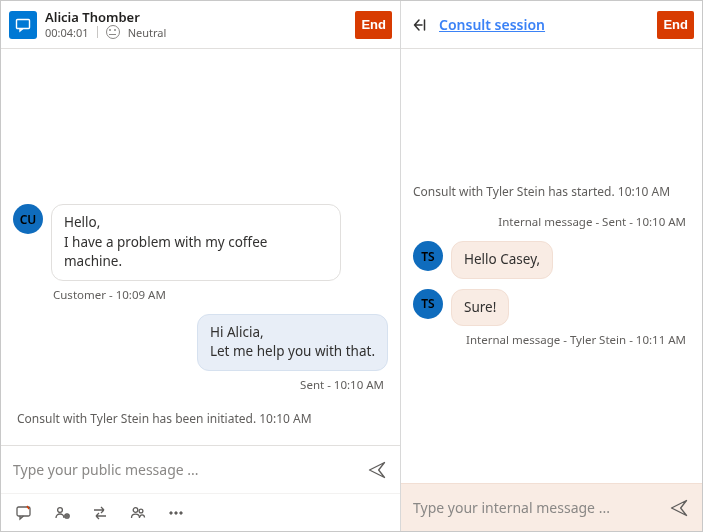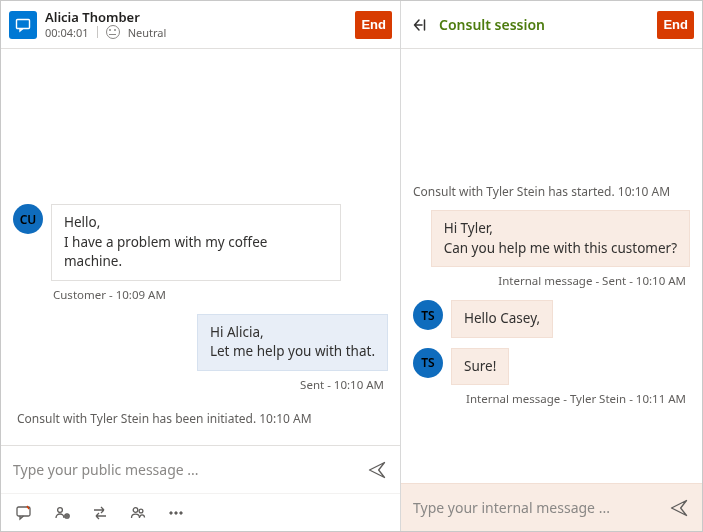--- a/index.html
+++ b/index.html
@@ -14,32 +14,32 @@
   .title-block { display: flex; flex-direction: column; line-height: 1.2; flex: 1; min-width: 0; }
   .title-name { font-size: 13px; font-weight: 600; color: #201f1e; }
   .title-sub { display: flex; align-items: center; gap: 8px; font-size: 11px; color: #605e5c; }
   .sep { width: 1px; height: 12px; background: #c8c6c4; }
   .neutral-face { width: 14px; height: 14px; border-radius: 50%; border: 1.2px solid #8a8886; position: relative; }
   .neutral-face::before, .neutral-face::after { content: ""; position: absolute; background: #8a8886; }
   .neutral-face::before { width: 2px; height: 2px; top: 3px; left: 2.5px; border-radius: 50%; box-shadow: 5px 0 0 #8a8886; }
   .neutral-face::after { width: 7px; height: 1.2px; top: 8px; left: 2.5px; }
   .end-btn { background: #d83b01; color: #fff; border: none; font-weight: 600; font-size: 13px; height: 28px; padding: 0 6px; border-radius: 2px; cursor: pointer; }
   .back-arrow { width: 22px; display: flex; align-items: center; justify-content: center; cursor: pointer; }
-  .r-title { font-size: 14px; font-weight: 600; color: #4d7c0f; flex: 1; }
+  .r-title { font-size: 14px; font-weight: 600; color: #3b82f6; flex: 1; text-decoration: underline; }
   
   .conv { flex: 1; overflow-y: auto; padding: 8px 12px; display: flex; flex-direction: column; }
   .conv.left-conv { justify-content: flex-end; }
   .conv.right-conv { justify-content: flex-start; }
   .spacer-top { flex: 1; }
   .sys-line { font-size: 12px; color: #605e5c; margin: 6px 0 10px 0; }
   .sys-line.center-ish { padding-left: 4px; }
   .msg-row { display: flex; align-items: flex-start; gap: 8px; margin-bottom: 2px; }
   .msg-row.mine { justify-content: flex-end; }
   .avatar { width: 30px; height: 30px; border-radius: 50%; background: #0f6cbd; color: #000000; font-size: 12px; font-weight: 600; display: flex; align-items: center; justify-content: center; flex-shrink: 0; }
-  .bubble { border: 1px solid #e1dfdd; border-radius: 0; padding: 8px 12px; max-width: 290px; font-size: 13.5px; line-height: 1.45; }
+  .bubble { border: 1px solid #e1dfdd; border-radius: 12px; padding: 8px 12px; max-width: 290px; font-size: 13.5px; line-height: 1.45; }
   .bubble.white { background: #fff; }
   .bubble.blue { background: #e8eef7; border-color: #d6e1ef; }
   .bubble.peach { background: #f9ece4; border-color: #f2dfd4; }
   .meta { font-size: 11.5px; color: #605e5c; margin: 4px 0 12px 0; }
   .meta.left-align { padding-left: 40px; }
   .meta.right-align { text-align: right; padding-right: 4px; }
   
   .composer { border-top: 1px solid #e1dfdd; padding: 10px 12px; display: flex; align-items: center; gap: 8px; height: 48px; }
   .composer.peach-bg { background: #f9ece4; border-top-color: #f2dfd4; }
   .composer input { flex: 1; border: none; outline: none; background: transparent; font-size: 14px; font-family: inherit; color: #323130; }
@@ -156,26 +156,20 @@
           </svg>
       </div>
       <span class="r-title">Consult session</span>
       <button class="end-btn">End</button>
     </div>
 
     <div class="conv right-conv">
       <div style="height:120px"></div>
       <div class="sys-line">Consult with Tyler Stein has started. 10:10 AM</div>
 
-      <div class="msg-row mine">
-        <div class="bubble peach">
-          <div>Hi Tyler,</div>
-          <div>Can you help me with this customer?</div>
-        </div>
-      </div>
       <div class="meta right-align">Internal message - Sent - 10:10 AM</div>
 
       <div class="msg-row">
         <div class="avatar">TS</div>
         <div class="bubble peach">
           <span>Hello Casey,</span>
         </div>
       </div>
       <div style="height:8px"></div>
       <div class="msg-row">

